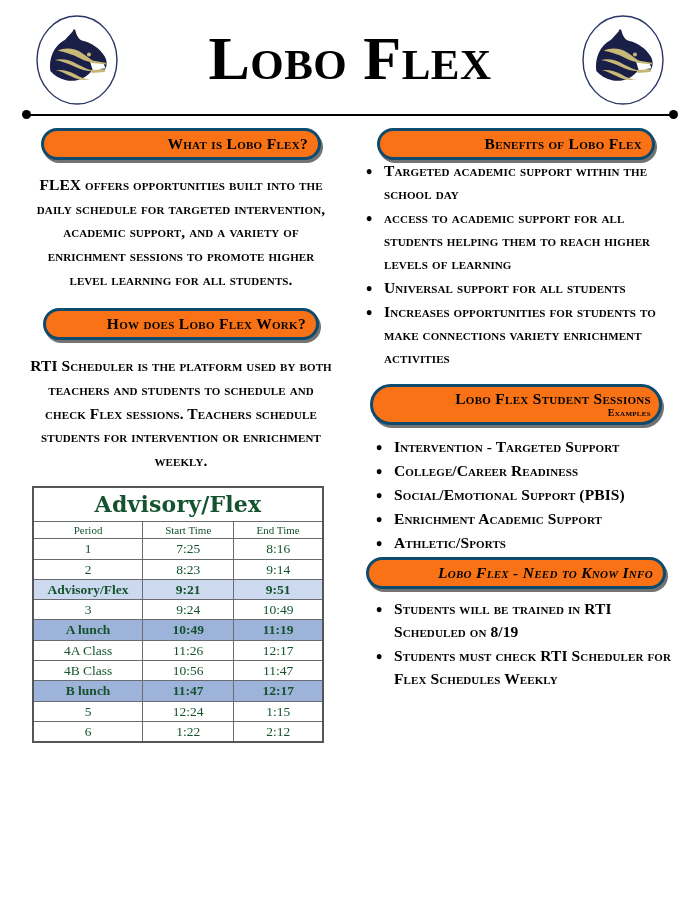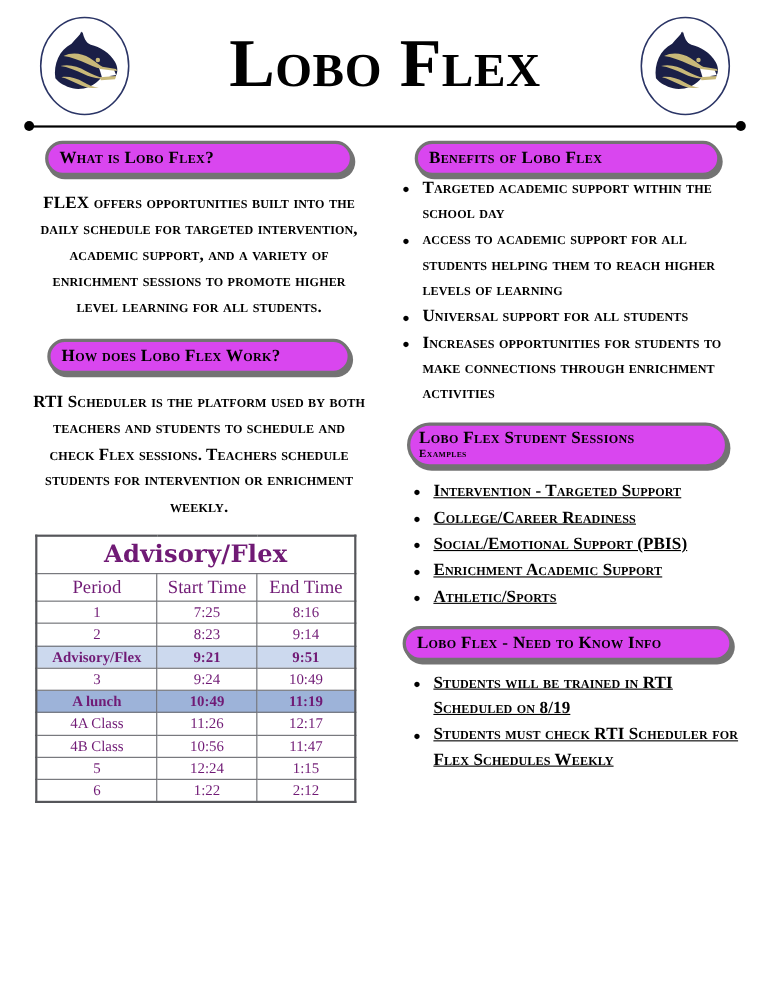--- a/index.html
+++ b/index.html
@@ -77,24 +77,24 @@
     top: 128px;
     left: 0;
     width: 700px;
     display: flex;
   }
   #col-left  { width: 352px; padding: 0 14px 0 24px; }
   #col-right { width: 348px; padding: 0 26px 0 6px; }
 
   
   .pill {
-    border: 3px solid #737373;
+    border: 3px solid #0c4a6e;
     border-radius: 999px;
-    background: #d946ef;
-    text-align: left;
+    background: #f97316;
+    text-align: right;
     padding: 4px 10px 5px;
     box-shadow: 2px 3px 0 rgba(0,0,0,0.55);
     margin: 0 auto;
   }
   .pill .pill-main {
     display: block;
     font-size: 15.5px;
     font-weight: 700;
     font-variant: small-caps;
     letter-spacing: 0.3px;
@@ -137,48 +137,48 @@
     margin-bottom: 1px;
   }
   ul.bullets li::before {
     content: "\2022";
     position: absolute;
     left: 4px;
     top: -1px;
     font-size: 18px;
     line-height: 1.48;
   }
-  ul.bullets.indented { padding-left: 14px; text-decoration: underline; }
+  ul.bullets.indented { padding-left: 14px; }
 
   
   #schedule-wrap { margin-top: 14px; padding-left: 8px; }
   table#schedule {
     border-collapse: collapse;
     width: 292px;
     border: 2px solid #55565a;
     background: #fff;
     font-family: "Liberation Serif", "DejaVu Serif", serif;
   }
   table#schedule td, table#schedule th {
     border: 1px solid #6a6b70;
     text-align: center;
     font-size: 13.5px;
     padding: 1px 2px;
     line-height: 1.28;
     font-weight: 400;
-    color: #701a75;
+    color: #14532d;
   }
   table#schedule .tbl-title {
     font-size: 22px;
     font-weight: 700;
     letter-spacing: 0.2px;
     padding: 2px 0 3px;
     font-family: "DejaVu Serif", "Liberation Serif", serif;
   }
-  table#schedule .colhead { font-size: 17px; }
+  table#schedule .colhead { font-size: 11px; }
   table#schedule col.c-period { width: 110px; }
   table#schedule col.c-start  { width: 92px; }
   table#schedule col.c-end    { width: 90px; }
   table#schedule tr.hl-light td { background: #ccd9ee; font-weight: 700; }
   table#schedule tr.hl-dark  td { background: #9db3d9; font-weight: 700; }
 </style>
 </head>
 <body>
 
 <div id="header">
@@ -299,20 +299,25 @@
           <tr>
             <td>4A Class</td>
             <td>11:26</td>
             <td>12:17</td>
           </tr>
           <tr>
             <td>4B Class</td>
             <td>10:56</td>
             <td>11:47</td>
           </tr>
+          <tr class="hl-dark">
+            <td>B lunch</td>
+            <td>11:47</td>
+            <td>12:17</td>
+          </tr>
           <tr>
             <td>5</td>
             <td>12:24</td>
             <td>1:15</td>
           </tr>
           <tr>
             <td>6</td>
             <td>1:22</td>
             <td>2:12</td>
           </tr>
@@ -325,37 +330,37 @@
   <div id="col-right">
 
     <div class="pill" style="width:278px;">
       <span class="pill-main">Benefits of Lobo Flex</span>
     </div>
 
     <ul class="bullets" style="margin-top:0;">
       <li>Targeted academic support within the school day</li>
       <li>access to academic support for all students helping them to reach higher levels of learning</li>
       <li>Universal support for all students</li>
-      <li>Increases opportunities for students to make connections through enrichment activities</li>
+      <li>Increases opportunities for students to make connections variety enrichment activities</li>
     </ul>
 
     <div class="pill" style="width:292px; margin-top:14px; padding:3px 8px 4px;">
       <span class="pill-main">Lobo Flex Student Sessions</span>
       <span class="pill-sub">Examples</span>
     </div>
 
     <ul class="bullets indented" style="margin-top:11px;">
       <li>Intervention - Targeted Support</li>
       <li>College/Career Readiness</li>
       <li>Social/Emotional Support (PBIS)</li>
       <li>Enrichment Academic Support</li>
       <li>Athletic/Sports</li>
     </ul>
 
-    <div class="pill" style="width:300px; margin-top:14px;">
+    <div class="pill" style="width:300px; margin-top:2px;font-style:italic;">
       <span class="pill-main">Lobo Flex - Need to Know Info</span>
     </div>
 
     <ul class="bullets indented" style="margin-top:9px;">
       <li>Students will be trained in RTI Scheduled on 8/19</li>
       <li>Students must check RTI Scheduler for Flex Schedules Weekly</li>
     </ul>
 
   </div>
 </div>

